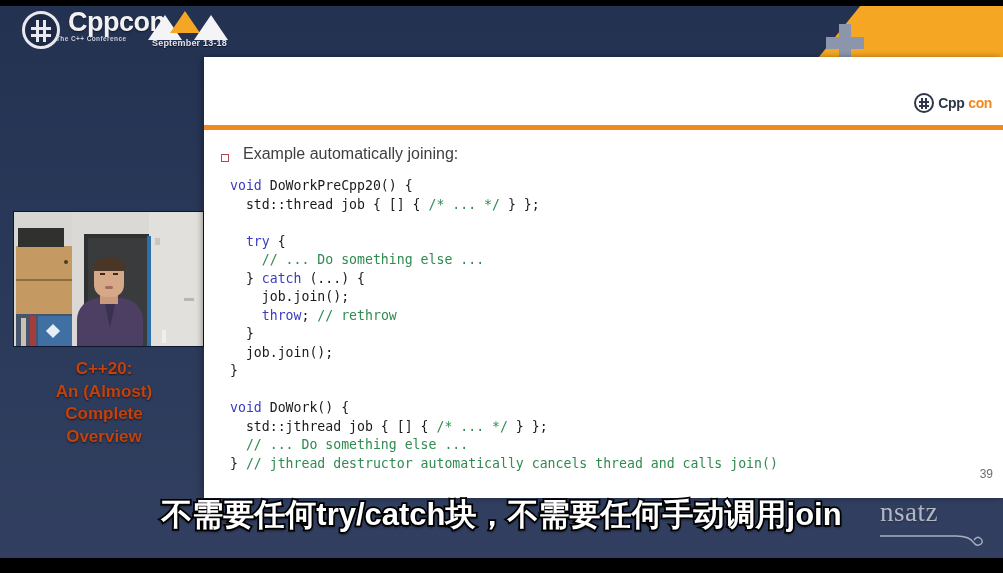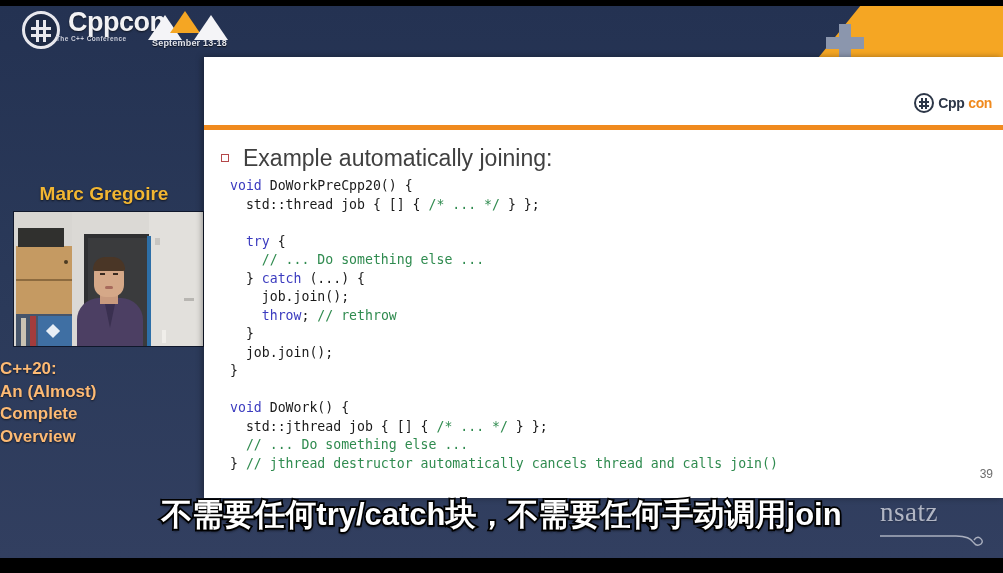--- a/index.html
+++ b/index.html
@@ -122,21 +122,21 @@
     background:#d5a888; border-radius:14px 14px 12px 12px;
   }
   .wc-hair { position:absolute; left:79px; top:45px; width:32px; height:14px; background:#4a3626; border-radius:14px 14px 2px 2px; }
   .wc-eye { position:absolute; top:14px; width:5px; height:2px; background:#3a2a20; }
   .wc-eye.l { left:6px; } .wc-eye.r { left:19px; }
   .wc-mouth { position:absolute; left:11px; top:27px; width:8px; height:3px; background:#a86a5c; border-radius:2px; }
   .wc-mic { position:absolute; left:148px; top:118px; width:4px; height:13px; background:#f0eeea; }
 
   .deck-title {
     position:absolute; left:0px; top:358px; width:208px;
-    text-align:left; color:#fdba74; font-size:17px; font-weight:bold;
+    text-align:center; color:#c2410c; font-size:17px; font-weight:bold;
     line-height: 1.33; text-shadow: 0 1px 2px rgba(0,0,0,.6);
   }
 
   
   .slide {
     position:absolute; left:204px; top:57px; width:799px; height:441px;
     background:#ffffff;
     box-shadow: -2px 0 6px rgba(0,0,0,.35);
     overflow:hidden;
   }
@@ -166,21 +166,21 @@
   .badge-con { font-size:14px; font-weight:bold; color:#F08A1E; letter-spacing:-.4px; }
 
   .bullet-row {
     position:absolute; left:17px; top:88px;
     display:flex; align-items:flex-start; gap:14px;
   }
   .bullet-sq {
     width:8px; height:8px; border:1.6px solid #B5484A;
     background:#fff; flex:none; margin-top:9px;
   }
-  .bullet-text { font-size:23px; color:#404040; }
+  .bullet-text { font-size:16px; color:#404040; }
 
   .code {
     position:absolute; left:26px; top:120px;
     font-family:"DejaVu Sans Mono", monospace;
     font-size:13.2px; line-height:18.5px;
     color:#1a1a1a; white-space:pre;
   }
   .kw { color:#3b3bbf; }
   .cm { color:#2f8b4f; }
 
@@ -233,21 +233,20 @@
     <div class="logo-wordmark">Cppcon</div>
   </div>
   <div class="logo-tagline">The C++ Conference</div>
   <div class="logo-chevrons">
     <span class="chev white c1"></span>
     <span class="chev gold c2"></span>
     <span class="chev white c3"></span>
   </div>
   <div class="logo-date">September 13-18</div>
 
-  <div class="speaker-name">Marc Gregoire</div>
 
   <div class="webcam">
     <div class="wc-wall-left"></div>
     <div class="wc-cab2"></div>
     <div class="wc-cabtop"></div>
     <div class="wc-shelf"></div>
     <div class="wc-shelf2"></div>
     <div class="wc-wall-mid"></div>
     <div class="wc-door-frame"></div>
     <div class="wc-door"></div>

